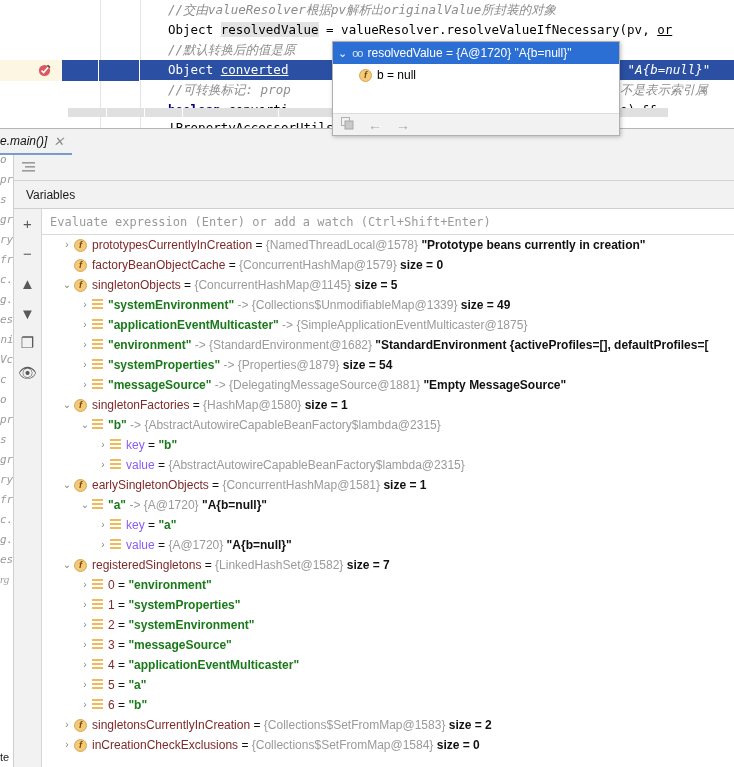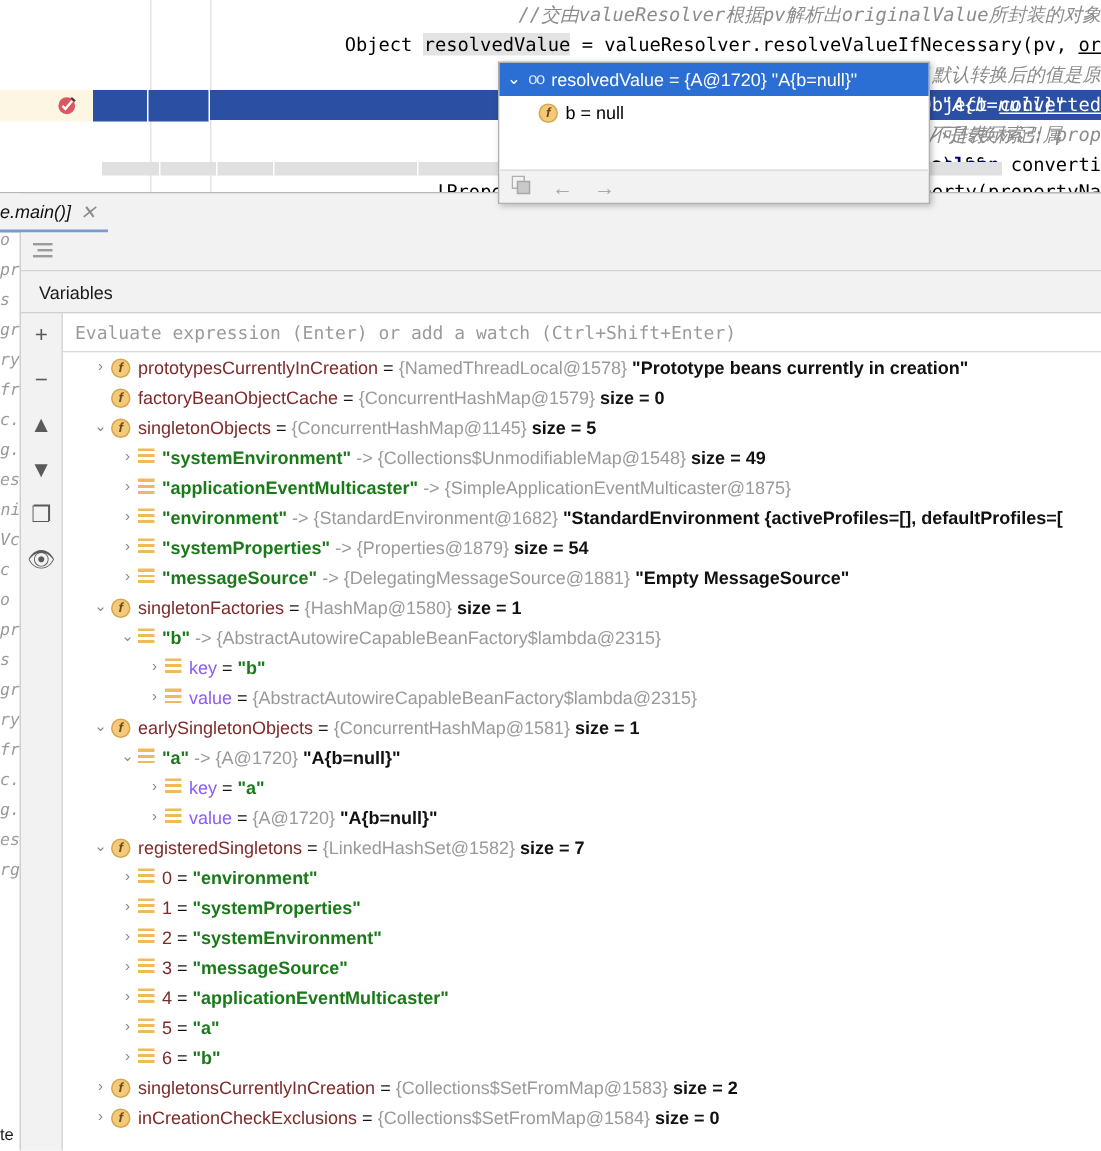--- a/index.html
+++ b/index.html
@@ -23,21 +23,21 @@
   #gutter-a { left: 0;   width: 62px;  background: #ffffff; border-right: none; }
   #gutter-b { left: 62px; width: 78px; background: #ffffff; }
 
   #code-lines {
     position: absolute; left: 140px; top: 0; right: 0; height: 128px;
     font-family: "DejaVu Sans Mono", monospace;
     font-size: 12.5px;
   }
   .cline {
     position: absolute; left: 0; right: 0; height: 20px; line-height: 20px;
-    white-space: pre; padding-left: 28px; text-align: right;
+    white-space: pre; padding-left: 28px;
   }
   .cline.selected { background: #2b50a3; color: #ffffff; }
   .cline.selected .kw, .cline.selected .cmt, .cline.selected .str { color: #ffffff; }
   .kw { color: #000080; font-weight: bold; }
   .cmt { color: #8c8c8c; font-style: italic; }
   .hl-ident { background: #e3e3e3; }
   .uline { text-decoration: underline; }
 
   
   #bp-row-hl {
@@ -289,21 +289,21 @@
         <div class="strip-frag" style="top: 244px;">c</div>
         <div class="strip-frag" style="top: 264px;">o</div>
         <div class="strip-frag" style="top: 284px;">pr</div>
         <div class="strip-frag" style="top: 304px;">s</div>
         <div class="strip-frag" style="top: 324px;">gr</div>
         <div class="strip-frag" style="top: 344px;">ry</div>
         <div class="strip-frag" style="top: 364px;">fr</div>
         <div class="strip-frag" style="top: 384px;">c.</div>
         <div class="strip-frag" style="top: 404px;">g.</div>
         <div class="strip-frag" style="top: 424px;">es</div>
-        <div class="strip-frag" style="top: 444px;">rg</div>
+        <div class="strip-frag" style="top: 444px; font-family: Liberation Serif, serif;">rg</div>
       </div>
     <div id="bottom-frag">te</div>
 
     <div id="tab-row">
       <div id="run-tab">
         <span>e.main()]</span>
         <span id="tab-close">✕</span>
       </div>
     </div>
 
@@ -346,21 +346,21 @@
           <span class="tlabel"><span class="vname-f">factoryBeanObjectCache</span><span class="veq"> = </span><span class="vtype">{ConcurrentHashMap@1579}</span><span class="vnum">  size = 0</span></span>
         </div>
         <div class="trow" style="padding-left: 18px;">
           <span class="tw">⌄</span>
           <span class="ico-field">f</span>
           <span class="tlabel"><span class="vname-f">singletonObjects</span><span class="veq"> = </span><span class="vtype">{ConcurrentHashMap@1145}</span><span class="vnum">  size = 5</span></span>
         </div>
         <div class="trow" style="padding-left: 36px;">
           <span class="tw">›</span>
           <span class="ico-entry"></span>
-          <span class="tlabel"><span class="vname-str">"systemEnvironment"</span><span class="vtype"> -&gt; </span><span class="vtype">{Collections$UnmodifiableMap@1548}</span><span class="vnum">  size = 49</span></span>
+          <span class="tlabel"><span class="vname-str">"systemEnvironment"</span><span class="vtype"> -&gt; </span><span class="vtype">{Collections$UnmodifiableMap@1339}</span><span class="vnum">  size = 49</span></span>
         </div>
         <div class="trow" style="padding-left: 36px;">
           <span class="tw">›</span>
           <span class="ico-entry"></span>
           <span class="tlabel"><span class="vname-str">"applicationEventMulticaster"</span><span class="vtype"> -&gt; </span><span class="vtype">{SimpleApplicationEventMulticaster@1875}</span></span>
         </div>
         <div class="trow" style="padding-left: 36px;">
           <span class="tw">›</span>
           <span class="ico-entry"></span>
           <span class="tlabel"><span class="vname-str">"environment"</span><span class="vtype"> -&gt; </span><span class="vtype">{StandardEnvironment@1682}</span><span class="vstr"> "StandardEnvironment {activeProfiles=[], defaultProfiles=[</span></span>

